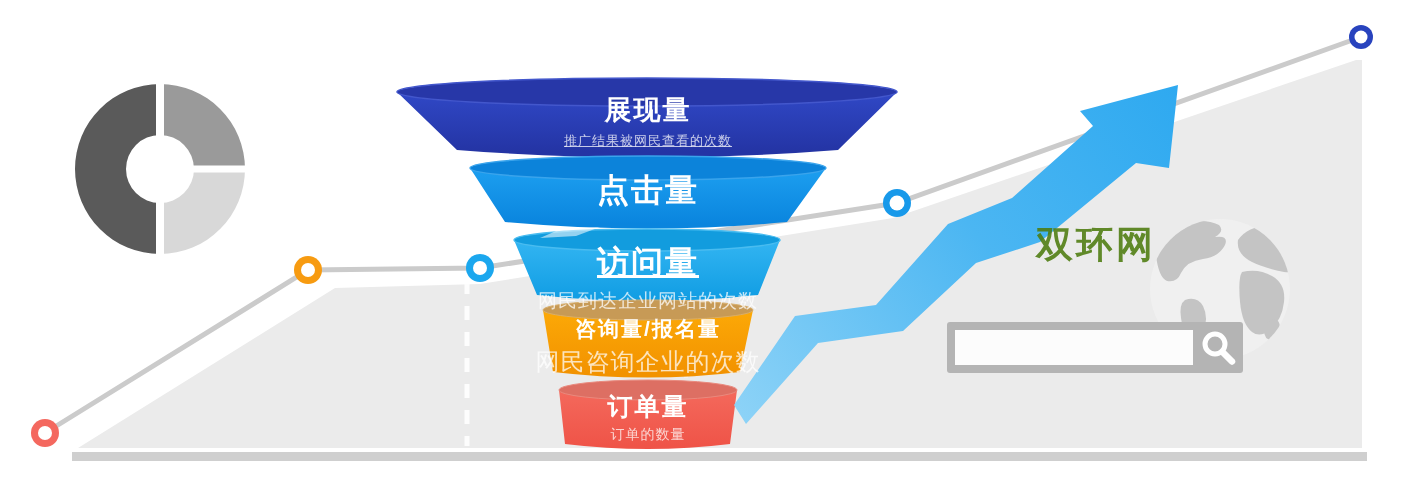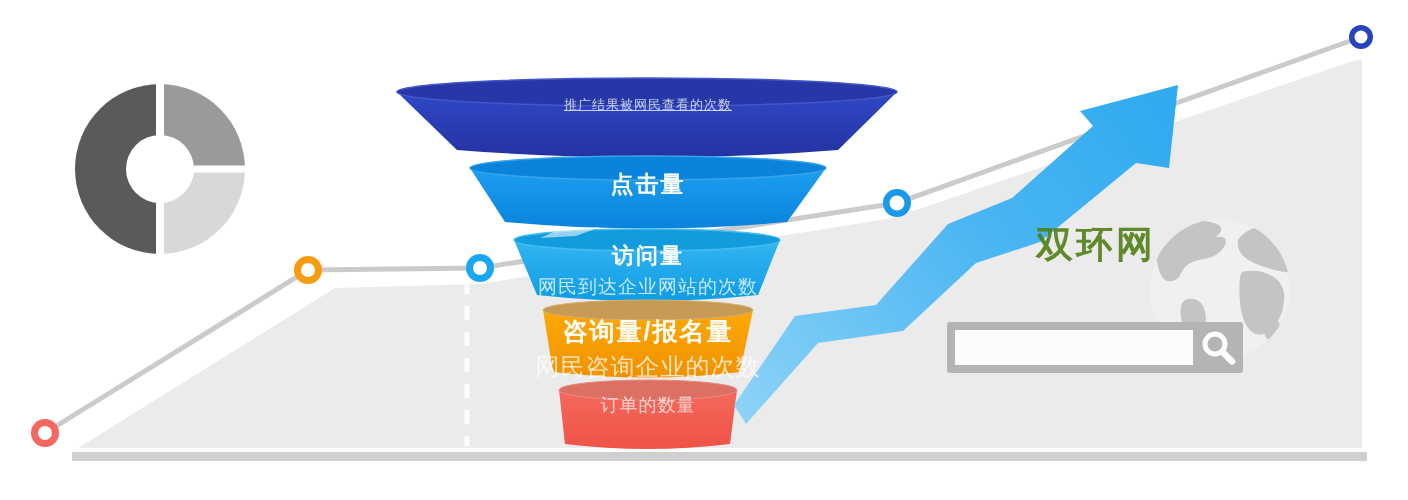--- a/index.html
+++ b/index.html
@@ -7,24 +7,24 @@
     position:relative;width:1408px;height:500px;overflow:hidden;background:#ffffff;
     font-family:"Liberation Sans","DejaVu Sans",sans-serif;
   }
   #scene{position:absolute;left:0;top:0;}
   .funnel-label{
     position:absolute;left:428px;width:440px;text-align:center;color:#fff;pointer-events:none;
   }
   .funnel-label .t{font-weight:bold;letter-spacing:2px;}
   .funnel-label .s{color:rgba(255,255,255,0.74);letter-spacing:1px;}
   .lab1 .t{font-size:27px;} .lab1 .s{font-size:13px;margin-top:4px;text-decoration:underline;}
-  .lab2 .t{font-size:23px;} .lab2 .s{font-size:19px;margin-top:3px;}
-  .lab3 .t{font-size:22px;} .lab3 .s{font-size:19px;margin-top:3px;font-family:Liberation Serif, serif;}
-  .lab4 .t{font-size:25px;} .lab4 .s{font-size:24px;margin-top:3px;}
-  .lab5 .t{font-size:25px;} .lab5 .s{font-size:18px;margin-top:3px;}
+  .lab2 .t{font-size:32px;} .lab2 .s{font-size:19px;margin-top:3px;}
+  .lab3 .t{font-size:32px;text-decoration:underline;} .lab3 .s{font-size:19px;margin-top:3px;font-family:Liberation Serif, serif;}
+  .lab4 .t{font-size:21px;} .lab4 .s{font-size:24px;margin-top:3px;}
+  .lab5 .t{font-size:25px;} .lab5 .s{font-size:14px;margin-top:3px;}
   #watermark{
     position:absolute;left:1036px;top:220px;font-size:37px;font-weight:bold;
     color:#4d7c0f;opacity:.88;letter-spacing:3px;pointer-events:none;
   }
   #searchbox{
     position:absolute;left:947px;top:322px;width:296px;height:51px;
     background:#b4b4b4;border-radius:3px;display:flex;align-items:center;
   }
   #searchbox input{
     margin-left:8px;width:238px;height:35px;border:none;outline:none;
@@ -142,34 +142,36 @@
     <g>
       <circle cx="1361" cy="37" r="12" fill="#2843BE"></circle>
         <circle cx="1361" cy="37" r="6.5" fill="#FFFFFF"></circle>
     </g>
 
     <path fill="url(#gArrow)" d="M734,405 L795,316 L876,305 L948,224 L1012,198 L1093,126 L1080,111 L1178,85
          L1169,168 L1136,163 L1040,242 L976,263 L903,331 L818,343 L746,424 Z"></path>
   </svg>
 
   <div class="funnel-label lab1" style="top:92px;">
+    <div class="t">展现量</div>
     <div class="s">推广结果被网民查看的次数</div>
   </div>
   <div class="funnel-label lab2" style="top:169px;">
     <div class="t">点击量</div>
   </div>
   <div class="funnel-label lab3" style="top:241px;">
     <div class="t">访问量</div>
     <div class="s">网民到达企业网站的次数</div>
   </div>
   <div class="funnel-label lab4" style="top:315px;">
     <div class="t">咨询量/报名量</div>
     <div class="s">网民咨询企业的次数</div>
   </div>
   <div class="funnel-label lab5" style="top:390px;">
+    <div class="t">订单量</div>
     <div class="s">订单的数量</div>
   </div>
 
   <div id="searchbox">
     <input type="text" value="" style="">
     <span class="mag">
       <svg width="40" height="40" viewBox="0 0 40 40">
         <circle cx="17" cy="16" r="10" fill="none" stroke="#FFFFFF" stroke-width="5"></circle>
         <line x1="24.5" y1="24" x2="34" y2="33.5" stroke="#FFFFFF" stroke-width="6.5" stroke-linecap="round"></line>
       </svg>

